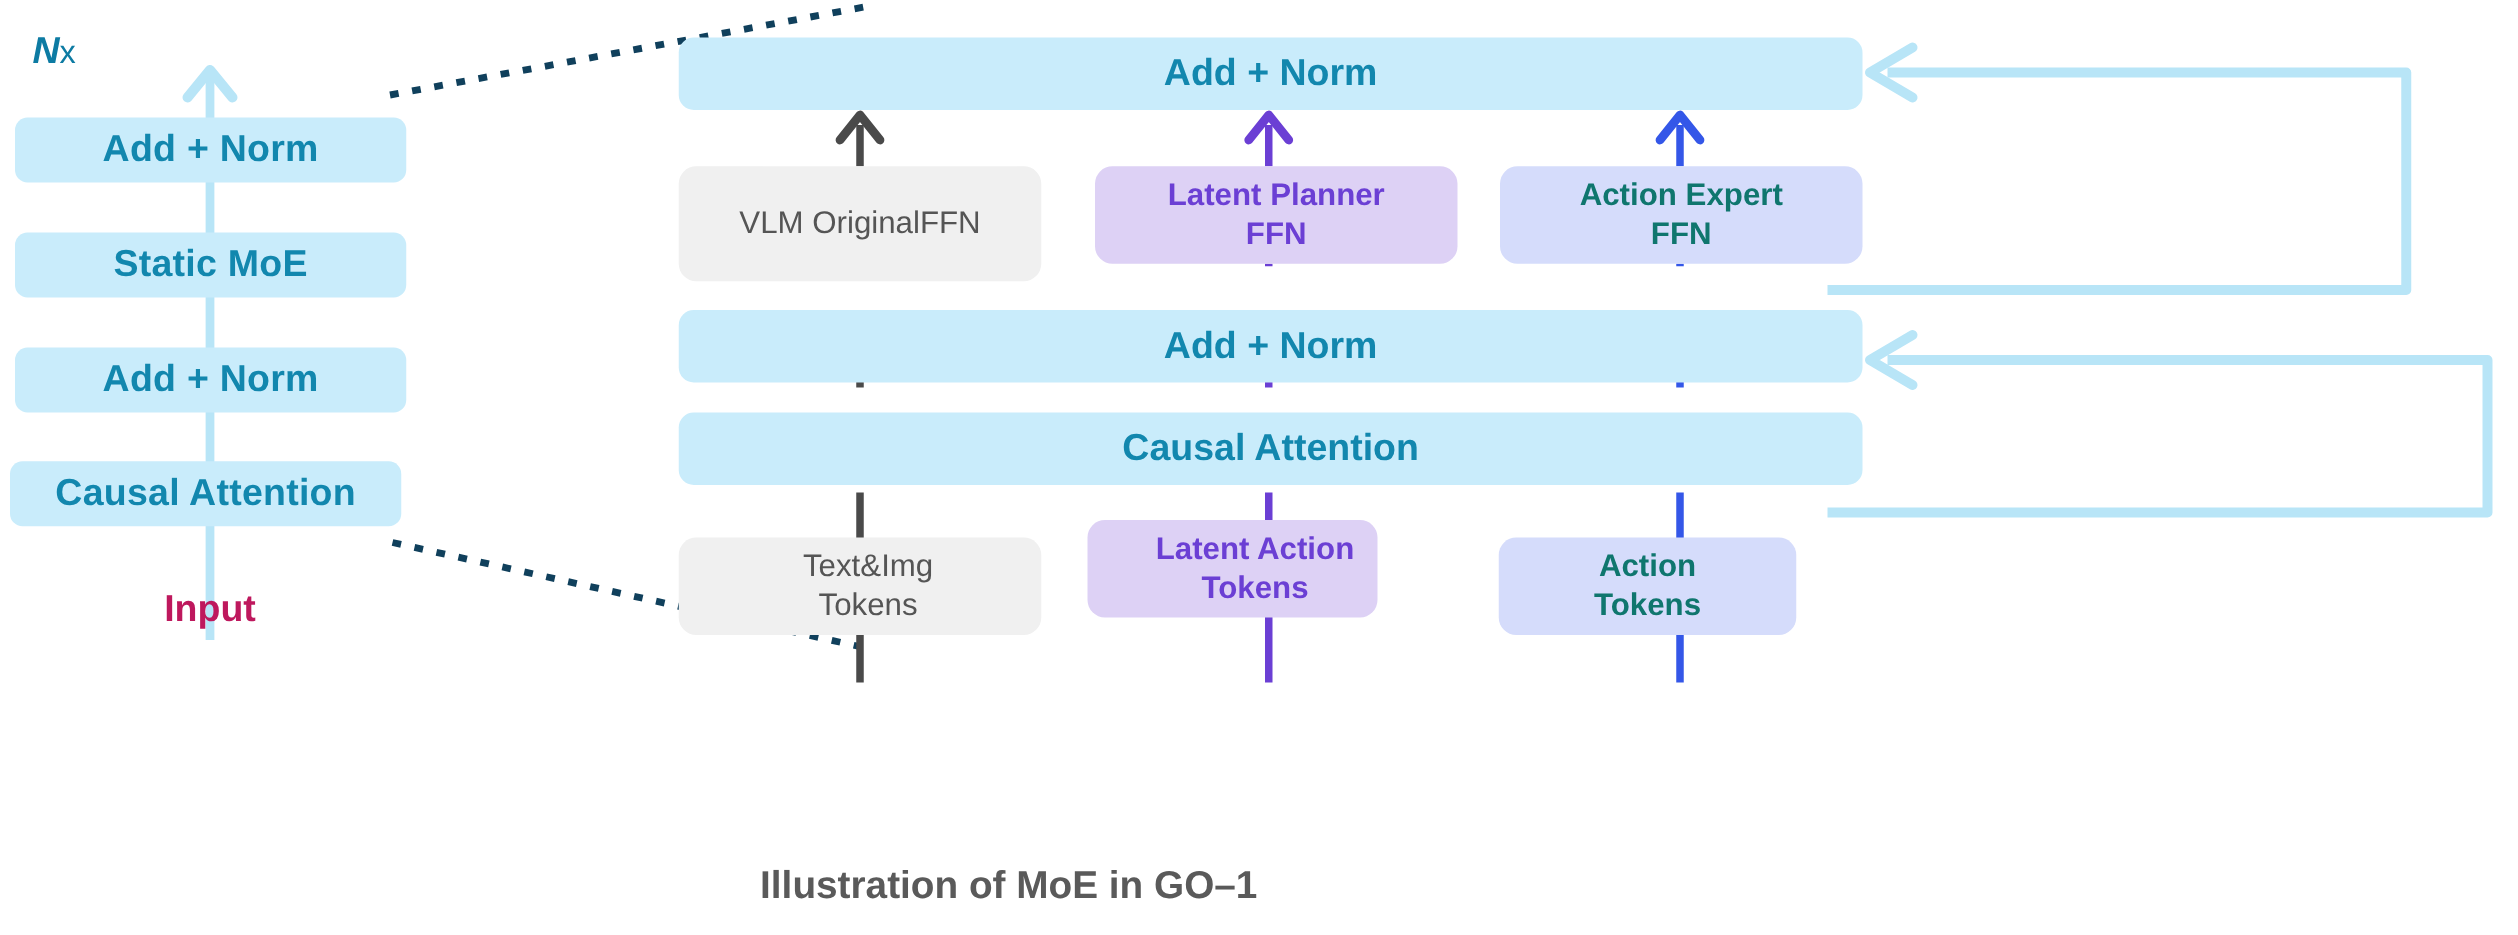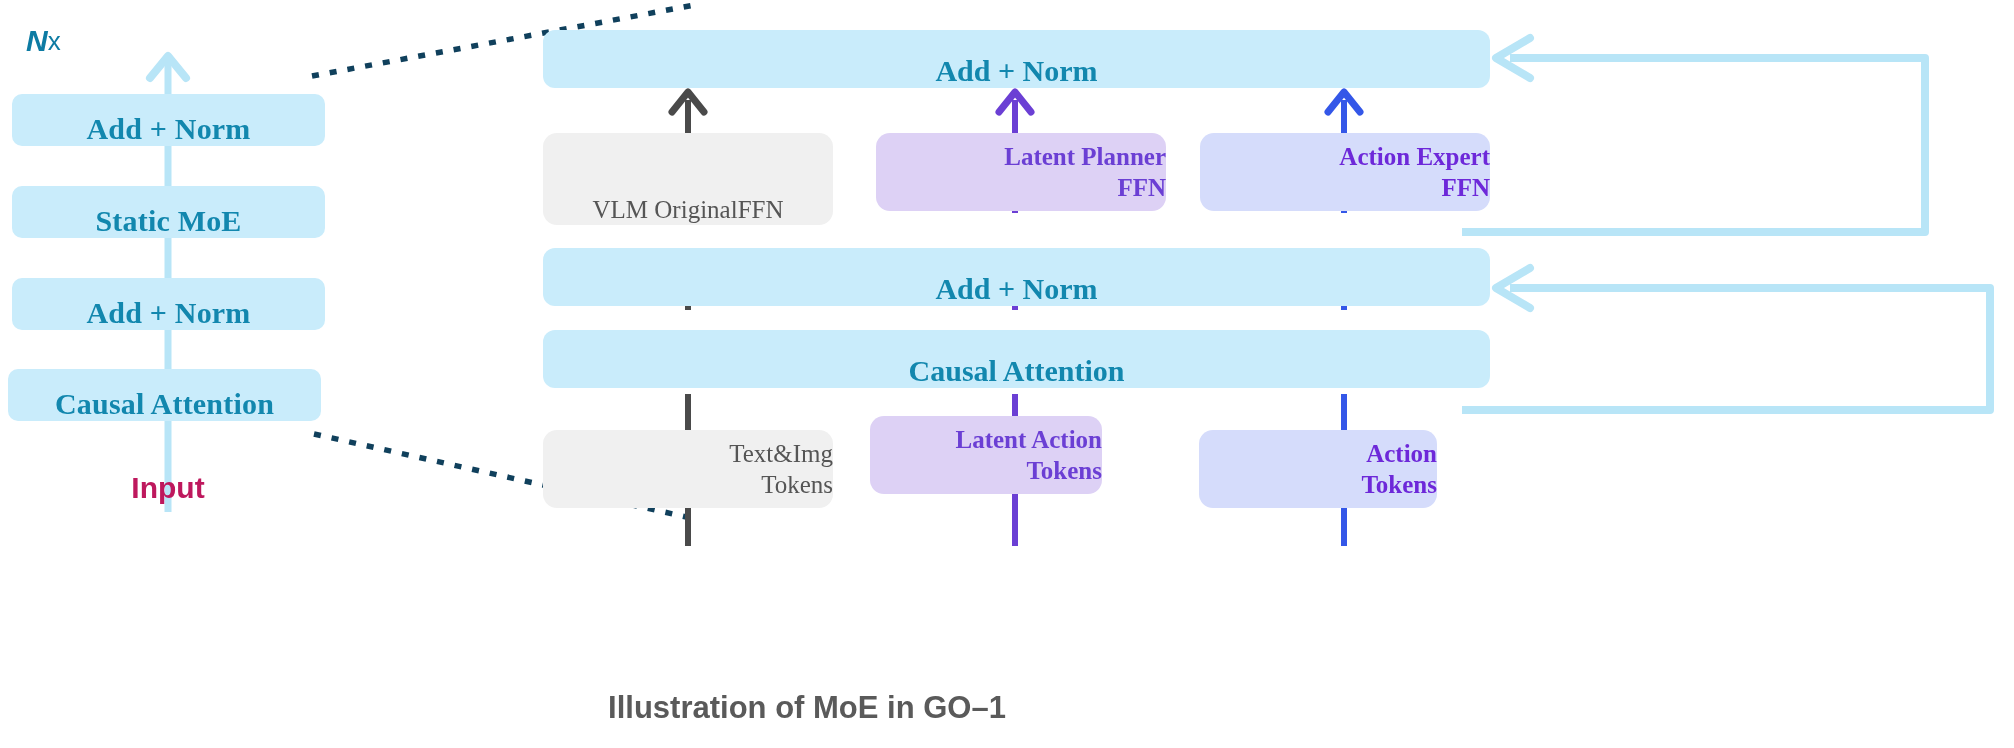--- a/index.html
+++ b/index.html
@@ -1,21 +1,21 @@
 <!DOCTYPE html>
 <html><head>
 <meta charset="utf-8">
 <style>
   html,body{margin:0;padding:0;background:#ffffff;}
   body{
     font-family:"Liberation Sans","DejaVu Sans",sans-serif;
     width:2014px;height:748px;position:relative;overflow:hidden;
   }
   #stage{position:absolute;left:0;top:0;width:2014px;height:748px;}
-  .node{position:absolute;box-sizing:border-box;display:flex;align-items:flex-end;justify-content:center;text-align:center;font-family:Liberation Serif, serif;}
+  .node{position:absolute;box-sizing:border-box;display:flex;align-items:center;justify-content:center;text-align:center;}
   .lbl{position:absolute;display:flex;align-items:center;justify-content:center;text-align:center;}
 
   
   .lbox{
     background:#c9ecfb;border-radius:10px;
     color:#1287ae;font-weight:bold;font-size:30px;letter-spacing:.2px;
   }
   .nx{
     color:#0d7ba3;font-size:30px;font-weight:bold;
   }
@@ -25,21 +25,21 @@
   
   .wbar{
     background:#c9ecfb;border-radius:12px;
     color:#1287ae;font-weight:bold;font-size:30px;
   }
 
   
   .ebox{border-radius:14px;font-size:25px;line-height:1.25;}
   .ebox.grey{background:#f0f0f0;color:#555555;font-weight:normal;}
   .ebox.purple{background:#ddd1f5;color:#6b3fd4;font-weight:bold;}
-  .ebox.blue{background:#d5dcfb;color:#6d28d9;font-weight:bold;}
+  .ebox.blue{background:#d5dcfb;color:#0f766e;font-weight:bold;}
 
   .caption{
     position:absolute;width:100%;text-align:center;
     color:#5a5a5a;font-size:31px;font-weight:bold;
   }
   svg.layer{position:absolute;left:0;top:0;width:2014px;height:748px;pointer-events:none;}
 </style>
 </head>
 <body>
 

